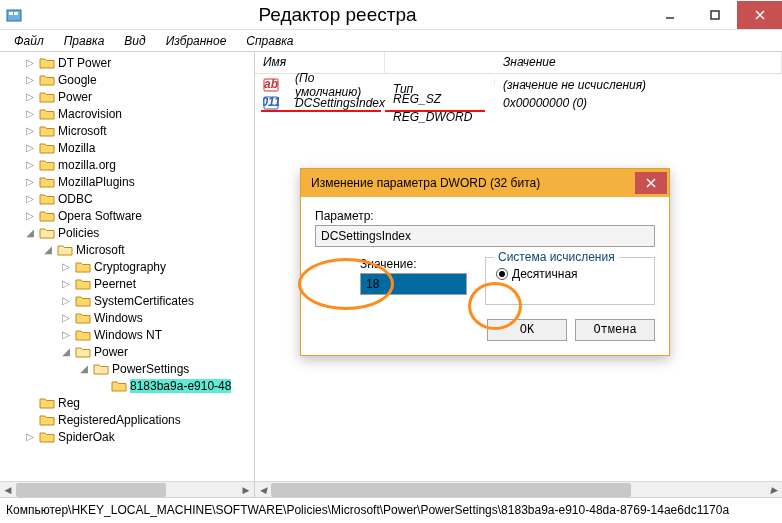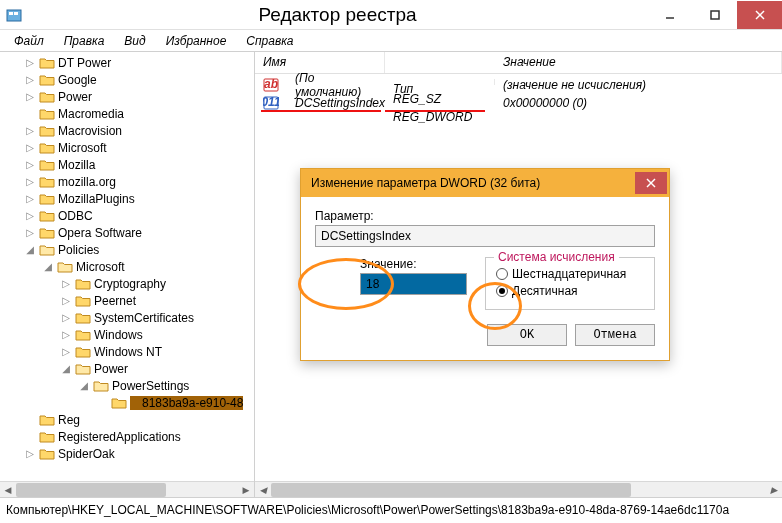--- a/index.html
+++ b/index.html
@@ -15,21 +15,21 @@
 .menubar { height: 22px; display: flex; align-items: center; padding: 0 4px; border-bottom: 1px solid #d0d0d0; font-style: italic; }
 .menubar .menu-item { padding: 2px 10px; color: #000; }
 
 .content { display: flex; height: 446px; border-bottom: 1px solid #d0d0d0; }
 .tree-panel { width: 255px; border-right: 1px solid #d0d0d0; overflow: hidden; position: relative; }
 .tree { padding: 2px 0 2px 4px; }
 .tree-row { display: flex; align-items: center; height: 17px; white-space: nowrap; }
 .tree-row .twisty { width: 12px; text-align: center; color: #888; font-size: 10px; user-select: none; }
 .tree-row .folder { width: 16px; height: 14px; margin: 0 3px; }
 .tree-row .label { color: #000; }
-.tree-row.selected .label { background: #a16207; padding-left: 12px; }
+.tree-row.selected .label { background: #5eead4; }
 .indent-1 { padding-left: 20px; }
 .indent-2 { padding-left: 38px; }
 .indent-3 { padding-left: 56px; }
 .indent-4 { padding-left: 74px; }
 .indent-5 { padding-left: 92px; }
 
 .list-panel { flex: 1; position: relative; font-style: italic; }
 .list-header { display: flex; height: 22px; border-bottom: 1px solid #e0e0e0; }
 .list-header .col { padding: 3px 8px; border-right: 1px solid #e8e8e8; color: #000; }
 .list-rows { padding: 2px 0; }
@@ -51,21 +51,21 @@
 .dialog-title { height: 28px; background: #f5b13d; display: flex; align-items: center; padding: 0 10px; color: #000; font-size: 13px; }
 .dialog-title .spacer { flex: 1; }
 .dialog-title .close-btn { width: 32px; height: 22px; background: #c75050; color:#fff; display:flex;align-items:center;justify-content:center; margin-right:-8px; }
 .dialog-body { padding: 12px 14px 14px; }
 .field-label { color: #000; margin-bottom: 2px; }
 .text-input { width: 100%; border: 1px solid #a0a0a0; padding: 3px 5px; background: #0369a1; color:#000; margin-bottom: 10px; }
 .text-input.ro { background: #f4f4f4; }
 .row2 { display: flex; gap: 18px; margin-left: 45px; }
 .left-col { flex: 1; }
 .group { border: 1px solid #c8c8c8; padding: 6px 10px 8px; position: relative; }
-.group-title { position: absolute; top: -8px; left: 8px; background: #fff; padding: 0 4px; color:#be185d; }
+.group-title { position: absolute; top: -8px; left: 8px; background: #fff; padding: 0 4px; color:#0c4a6e; }
 .radio-row { display:flex; align-items:center; gap:4px; margin: 3px 0; color:#000;}
 .radio { width:12px;height:12px;border:1px solid #555;border-radius:50%; display:inline-flex;align-items:center;justify-content:center;}
 .radio.checked::after { content:""; width:6px;height:6px;background:#000;border-radius:50%; }
 .dlg-buttons { display:flex; justify-content:flex-end; gap:8px; margin-top:14px; }
 .btn { min-width: 80px; padding: 3px 0; border: 1px solid #a0a0a0; background: #f0f0f0; text-align:center; color:#000;font-family:Liberation Mono, monospace;}
 
 .ring { position:absolute; border:3px solid #ff8c1a; border-radius:50%; pointer-events:none; }
 
 
 svg { display: block; }
@@ -135,29 +135,20 @@
         <div class="tree-row indent-1">
           <span class="twisty">▷</span>
           <span class="folder">
             <svg width="16" height="14">
               <path d="M1 3 L6 3 L7.5 4.5 L15 4.5 L15 12 L1 12 Z" fill="#ffd76a" stroke="#c08a20"></path>
             </svg>
           </span>
           <span class="label">Power</span>
         </div>
         <div class="tree-row indent-1">
-          <span class="twisty"></span>
-          <span class="folder">
-            <svg width="16" height="14">
-              <path d="M1 3 L6 3 L7.5 4.5 L15 4.5 L15 12 L1 12 Z" fill="#ffd76a" stroke="#c08a20"></path>
-            </svg>
-          </span>
-          <span class="label">Macromedia</span>
-        </div>
-        <div class="tree-row indent-1">
           <span class="twisty">▷</span>
           <span class="folder">
             <svg width="16" height="14">
               <path d="M1 3 L6 3 L7.5 4.5 L15 4.5 L15 12 L1 12 Z" fill="#ffd76a" stroke="#c08a20"></path>
             </svg>
           </span>
           <span class="label">Macrovision</span>
         </div>
         <div class="tree-row indent-1">
           <span class="twisty">▷</span>
@@ -401,24 +392,20 @@
     <div class="field-label">Параметр:</div>
     <input class="text-input ro" readonly="" value="DCSettingsIndex" style="">
     <div class="row2">
       <div class="left-col">
         <div class="field-label">Значение:</div>
         <input class="text-input" value="18" style="">
       </div>
       <div class="group" style="width:170px;">
         <div class="group-title">Система исчисления</div>
         <div class="radio-row">
-          <span class="radio"></span>
-          <span>Шестнадцатеричная</span>
-        </div>
-        <div class="radio-row">
           <span class="radio checked"></span>
           <span>Десятичная</span>
         </div>
       </div>
     </div>
     <div class="dlg-buttons">
       <div class="btn">OK</div>
       <div class="btn">Отмена</div>
     </div>
   </div>

